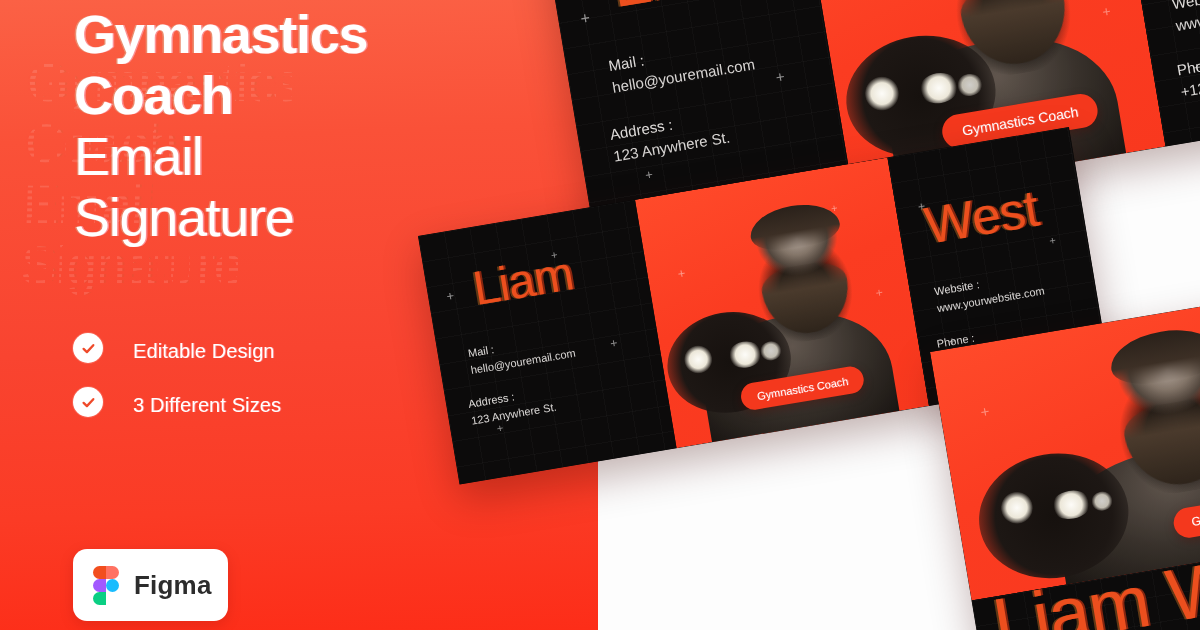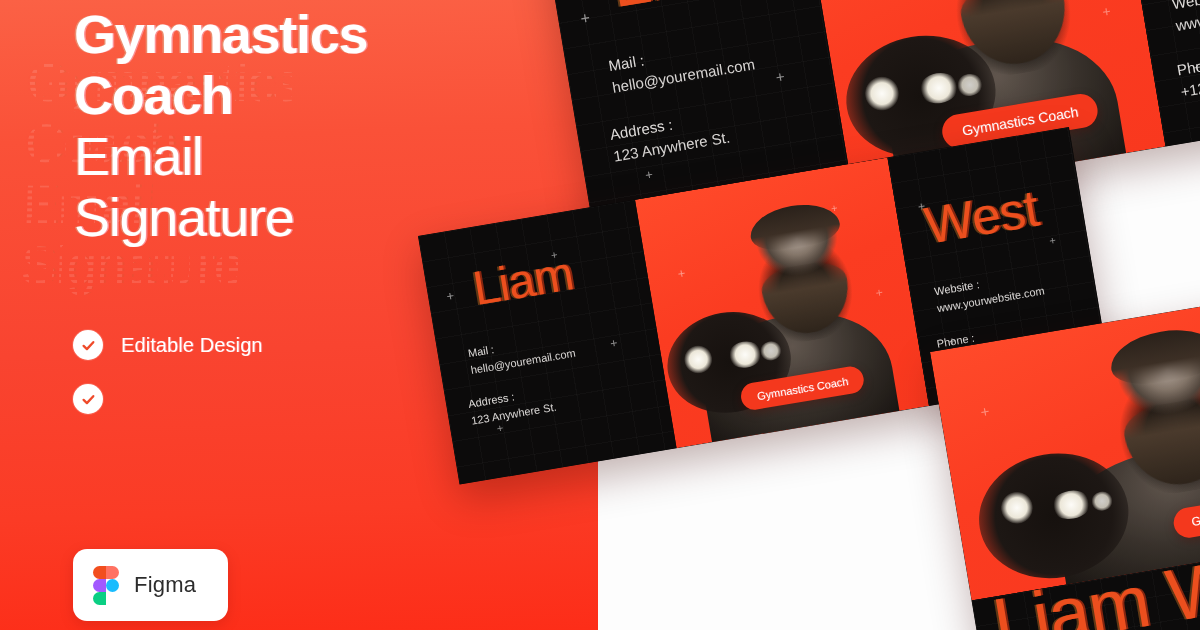--- a/index.html
+++ b/index.html
@@ -38,21 +38,21 @@
   }
   .title .ln{
     display:block;
     font-size:54px; line-height:61px; letter-spacing:-1.3px;
     text-shadow:1.5px 0 0 rgba(255,190,215,.55), -1.5px 0 0 rgba(200,255,220,.30);
   }
   .title .bold{ font-weight:700; }
   .title .light{ font-weight:400; }
 
   .features{ position:absolute; left:73px; top:327px; }
-  .feature{ display:flex; align-items:center; height:36px; margin-bottom:18px; }
+  .feature{ display:flex; align-items:flex-end; height:36px; margin-bottom:18px;gap:12px; }
   .check-circle{
     width:30px; height:30px; border-radius:50%;
     background:#ffffff; display:flex; align-items:center; justify-content:center;
     flex:0 0 30px; box-shadow:0 0 0 1px rgba(255,255,255,.15);
   }
   .check-circle svg{ display:block; }
   .feature-label{
     margin-left:18px; color:#ffffff; font-size:20px; font-weight:400; letter-spacing:.1px;
     text-shadow:1px 0 0 rgba(255,190,215,.45);
   }
@@ -63,21 +63,21 @@
     display:flex; align-items:center; padding-left:20px; gap:15px;
     box-shadow:0 4px 14px rgba(120,10,0,.18);
   }
   .figma-logo{ width:26px; height:39px; position:relative; flex:0 0 26px; }
   .figma-logo i{ position:absolute; display:block; }
   .fl-tl{ left:0;  top:0;    width:13px; height:13px; background:#f24e1e; border-radius:6.5px 0 0 6.5px; }
   .fl-tr{ left:13px;top:0;   width:13px; height:13px; background:#ff7262; border-radius:0 6.5px 6.5px 0; }
   .fl-ml{ left:0;  top:13px; width:13px; height:13px; background:#a259ff; border-radius:6.5px 0 0 6.5px; }
   .fl-mr{ left:13px;top:13px;width:13px; height:13px; background:#1abcfe; border-radius:50%; }
   .fl-bl{ left:0;  top:26px; width:13px; height:13px; background:#0acf83; border-radius:6.5px 0 0 6.5px; }
-  .figma-label{ color:#2c2c2c; font-size:22px; font-weight:400; letter-spacing:.2px; }
+  .figma-label{ color:#2c2c2c; font-size:26px; font-weight:700; letter-spacing:.2px; }
 
   
   .card{
     position:absolute; display:flex; overflow:hidden;
     box-shadow:0 16px 40px rgba(60,8,0,.30);
     background:#0b0a0a;
   }
   .panel{ position:relative; overflow:hidden; flex:0 0 auto; height:100%; }
   .panel-dark{ background:#0c0b0b; }
   .grid-tex{
@@ -181,20 +181,21 @@
             </svg>
         </span>
         <span class="feature-label">Editable Design</span>
       </div>
       <div class="feature">
         <span class="check-circle">
           <svg width="17" height="17" viewBox="0 0 17 17">
               <path d="M3.6 8.9 L6.9 12.1 L13.3 5.2" fill="none" stroke="#ef4a2a" stroke-width="2.3" stroke-linecap="round" stroke-linejoin="round"></path>
             </svg>
         </span>
+        <span class="feature-label">3 Different Sizes</span>
       </div>
     </div>
 
     <div class="figma-badge">
       <span class="figma-logo">
         <i class="fl-tl"></i>
           <i class="fl-tr"></i>
           <i class="fl-ml"></i>
           <i class="fl-mr"></i>
           <i class="fl-bl"></i>

